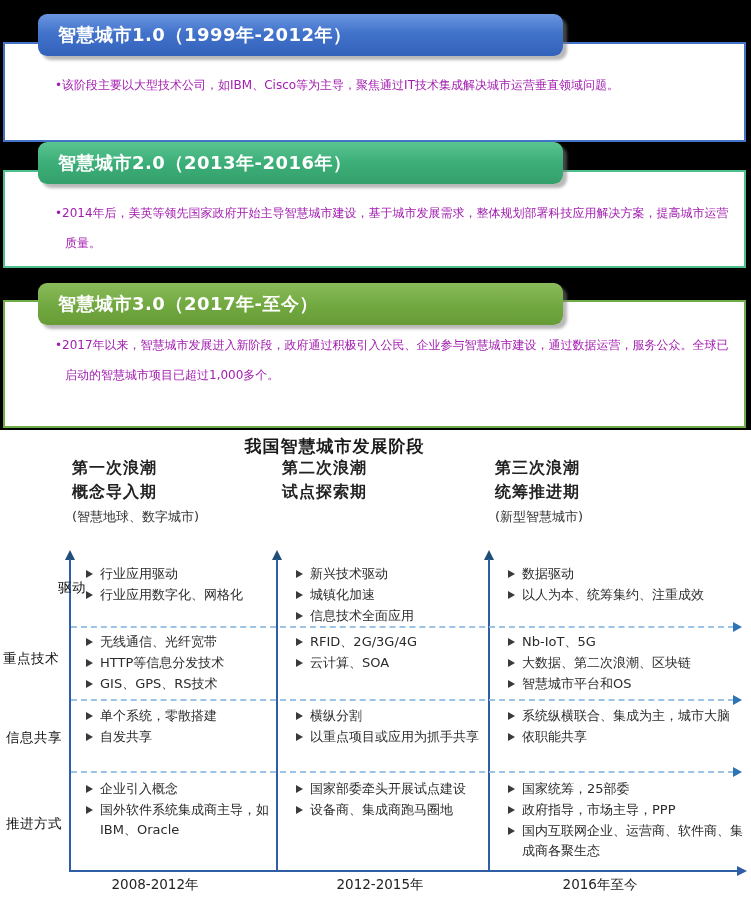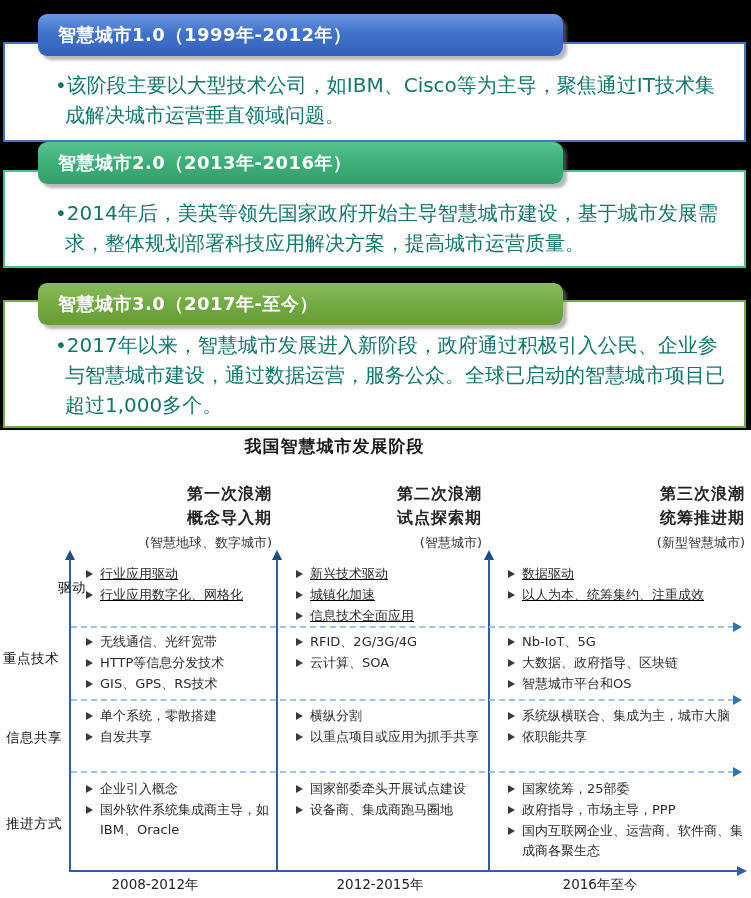--- a/index.html
+++ b/index.html
@@ -19,31 +19,31 @@
     position:absolute;left:38px;width:525px;height:42px;border-radius:9px;
     color:#fff;font-size:18px;font-weight:600;line-height:42px;padding-left:20px;
     box-sizing:border-box;box-shadow:4px 4px 3px rgba(125,125,125,.55);
     letter-spacing:.5px;
   }
   .banner.b1{top:14px;background:linear-gradient(180deg,#6a95e0 0%,#4273cb 45%,#3261ba 100%);}
   .banner.b2{top:142px;background:linear-gradient(180deg,#5ac491 0%,#3cae78 50%,#34a06c 100%);}
   .banner.b3{top:283px;background:linear-gradient(180deg,#8abb5b 0%,#71a83f 55%,#679b37 100%);}
 
   .sec-body{
-    position:absolute;left:55px;width:665px;color:#0f766e;
-    font-size:20px;line-height:30px;padding-left:10px;text-indent:-10px;
+    position:absolute;left:55px;width:665px;color:#a21caf;
+    font-size:12px;line-height:30px;padding-left:10px;text-indent:-10px;
   }
   .sec-body.t1{top:70px;}
   .sec-body.t2{top:198px;}
   .sec-body.t3{top:330px;}
 
   
   .dg-title{position:absolute;left:0;top:435px;width:669px;text-align:center;
     font-size:17px;font-weight:bold;color:#1a1a1a;letter-spacing:1px;}
-  .col-head{position:absolute;top:482px;text-align:right;color:#222;}
+  .col-head{position:absolute;top:456px;text-align:left;color:#222;}
   .col-head .wave,.col-head .phase{font-size:16px;font-weight:bold;line-height:24px;letter-spacing:1px;}
   .col-head .sub{font-size:13px;line-height:20px;margin-top:3px;color:#333;}
   .col-head.c1{left:72px;width:200px;}
   .col-head.c2{left:282px;width:200px;}
   .col-head.c3{left:495px;width:250px;}
 
   .vline{position:absolute;width:2px;background:#2E5FA6;top:559px;height:313px;}
   .vline.v1{left:69px;} .vline.v2{left:276px;} .vline.v3{left:488px;}
   .vhead{position:absolute;top:550px;width:0;height:0;
     border-left:5px solid transparent;border-right:5px solid transparent;
@@ -64,21 +64,21 @@
 
   .row-label{position:absolute;left:0;width:62px;text-align:right;
     font-size:13.5px;color:#111;letter-spacing:.5px;}
   .row-label.r1{top:579px;padding-left:24px;} .row-label.r2{top:650px;text-align:center;}
   .row-label.r3{top:729px;} .row-label.r4{top:815px;}
 
   .cell{position:absolute;}
   .cell.c1{left:86px;width:184px;}
   .cell.c2{left:296px;width:184px;}
   .cell.c3{left:508px;width:236px;}
-  .cell.r1{top:564px;text-decoration:underline;} .cell.r2{top:632px;} .cell.r3{top:706px;} .cell.r4{top:779px;}
+  .cell.r1{top:564px;} .cell.r2{top:632px;} .cell.r3{top:706px;} .cell.r4{top:779px;}
   .item{display:flex;align-items:flex-start;margin-bottom:1px;font-size:13px;line-height:20px;color:#2b2b2b;}
   .arr{flex:none;width:0;height:0;margin:6px 7px 0 0;
     border-left:7px solid #3a3a3a;border-top:4px solid transparent;border-bottom:4px solid transparent;}
 
   .period{position:absolute;top:876px;width:160px;text-align:center;font-size:13.5px;color:#222;}
   .period.c1{left:75px;} .period.c2{left:300px;} .period.c3{left:520px;}
 </style>
 </head>
 <body>
 
@@ -106,21 +106,20 @@
   <div class="dg-title">我国智慧城市发展阶段</div>
 
   <div class="col-head c1">
     <div class="wave">第一次浪潮</div>
     <div class="phase">概念导入期</div>
     <div class="sub">(智慧地球、数字城市)</div>
   </div>
   <div class="col-head c2">
     <div class="wave">第二次浪潮</div>
     <div class="phase">试点探索期</div>
-    <div class="sub">(智慧城市)</div>
   </div>
   <div class="col-head c3">
     <div class="wave">第三次浪潮</div>
     <div class="phase">统筹推进期</div>
     <div class="sub">(新型智慧城市)</div>
   </div>
 
   <div class="vhead v1"></div>
   <div class="vhead v2"></div>
   <div class="vhead v3"></div>
@@ -201,21 +200,21 @@
         <span>云计算、SOA</span>
       </div>
     </div>
   <div class="cell r2 c3">
       <div class="item">
         <span class="arr"></span>
         <span>Nb-IoT、5G</span>
       </div>
       <div class="item">
         <span class="arr"></span>
-        <span>大数据、政府指导、区块链</span>
+        <span>大数据、第二次浪潮、区块链</span>
       </div>
       <div class="item">
         <span class="arr"></span>
         <span>智慧城市平台和OS</span>
       </div>
     </div>
   <div class="cell r3 c1">
       <div class="item">
         <span class="arr"></span>
         <span>单个系统，零散搭建</span>

